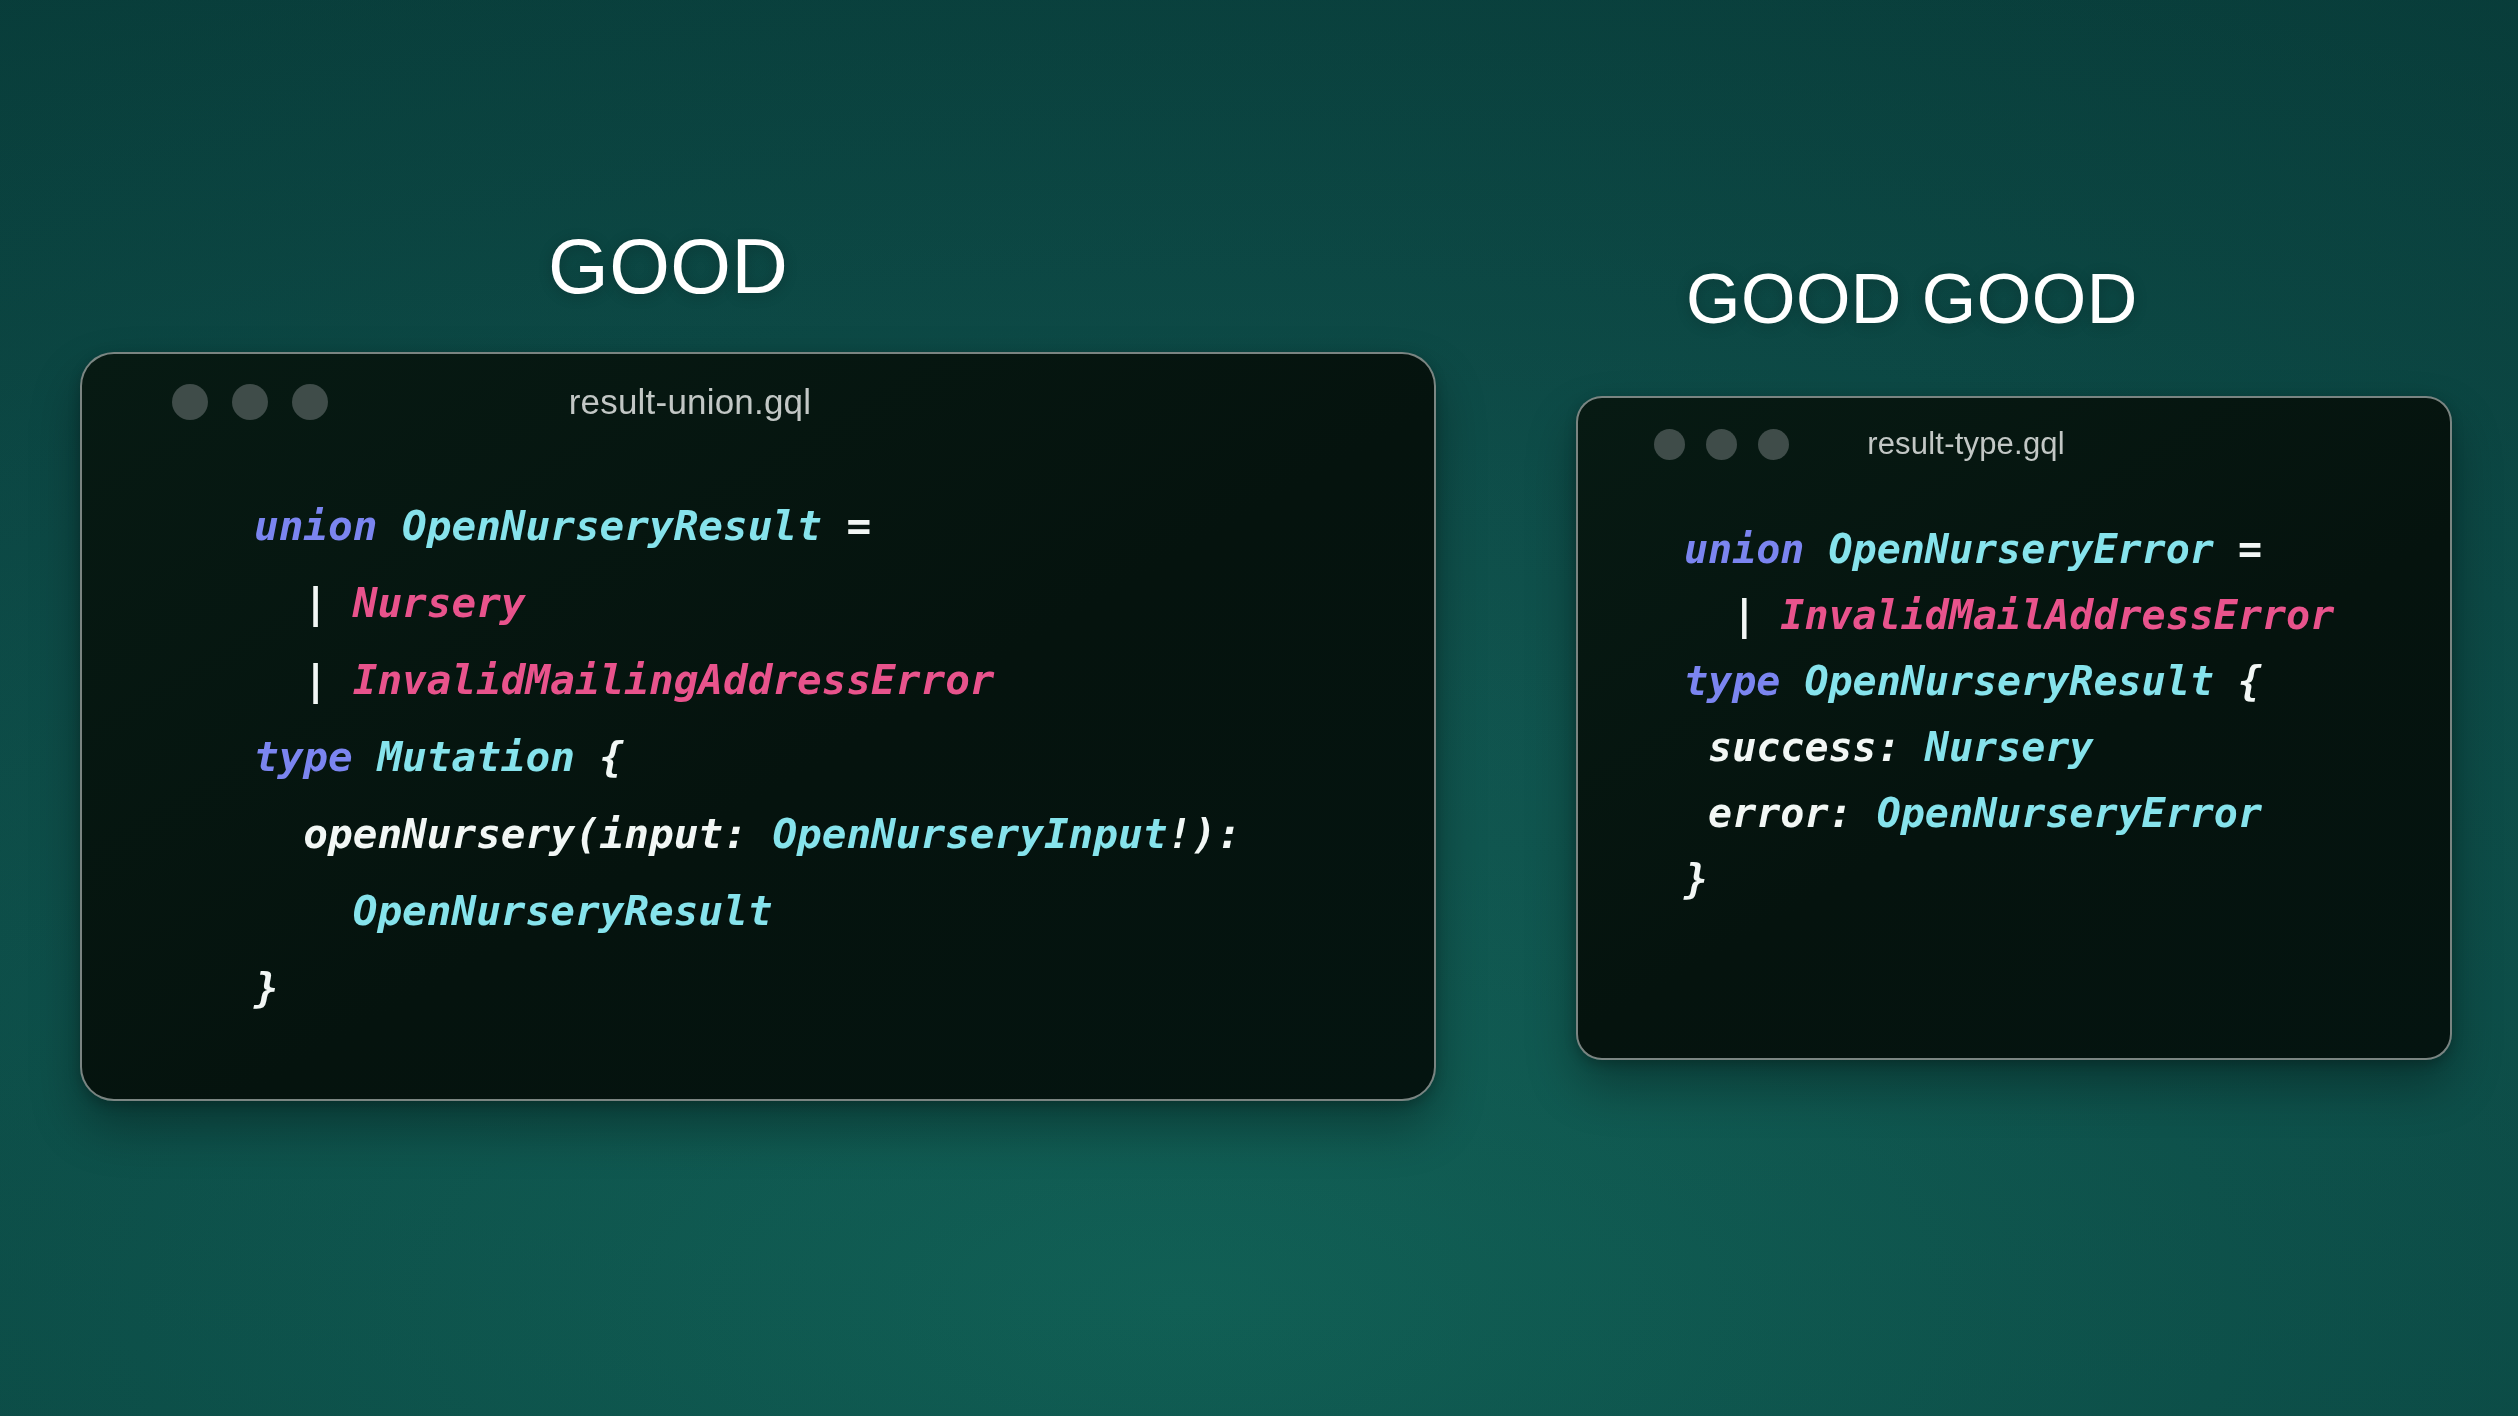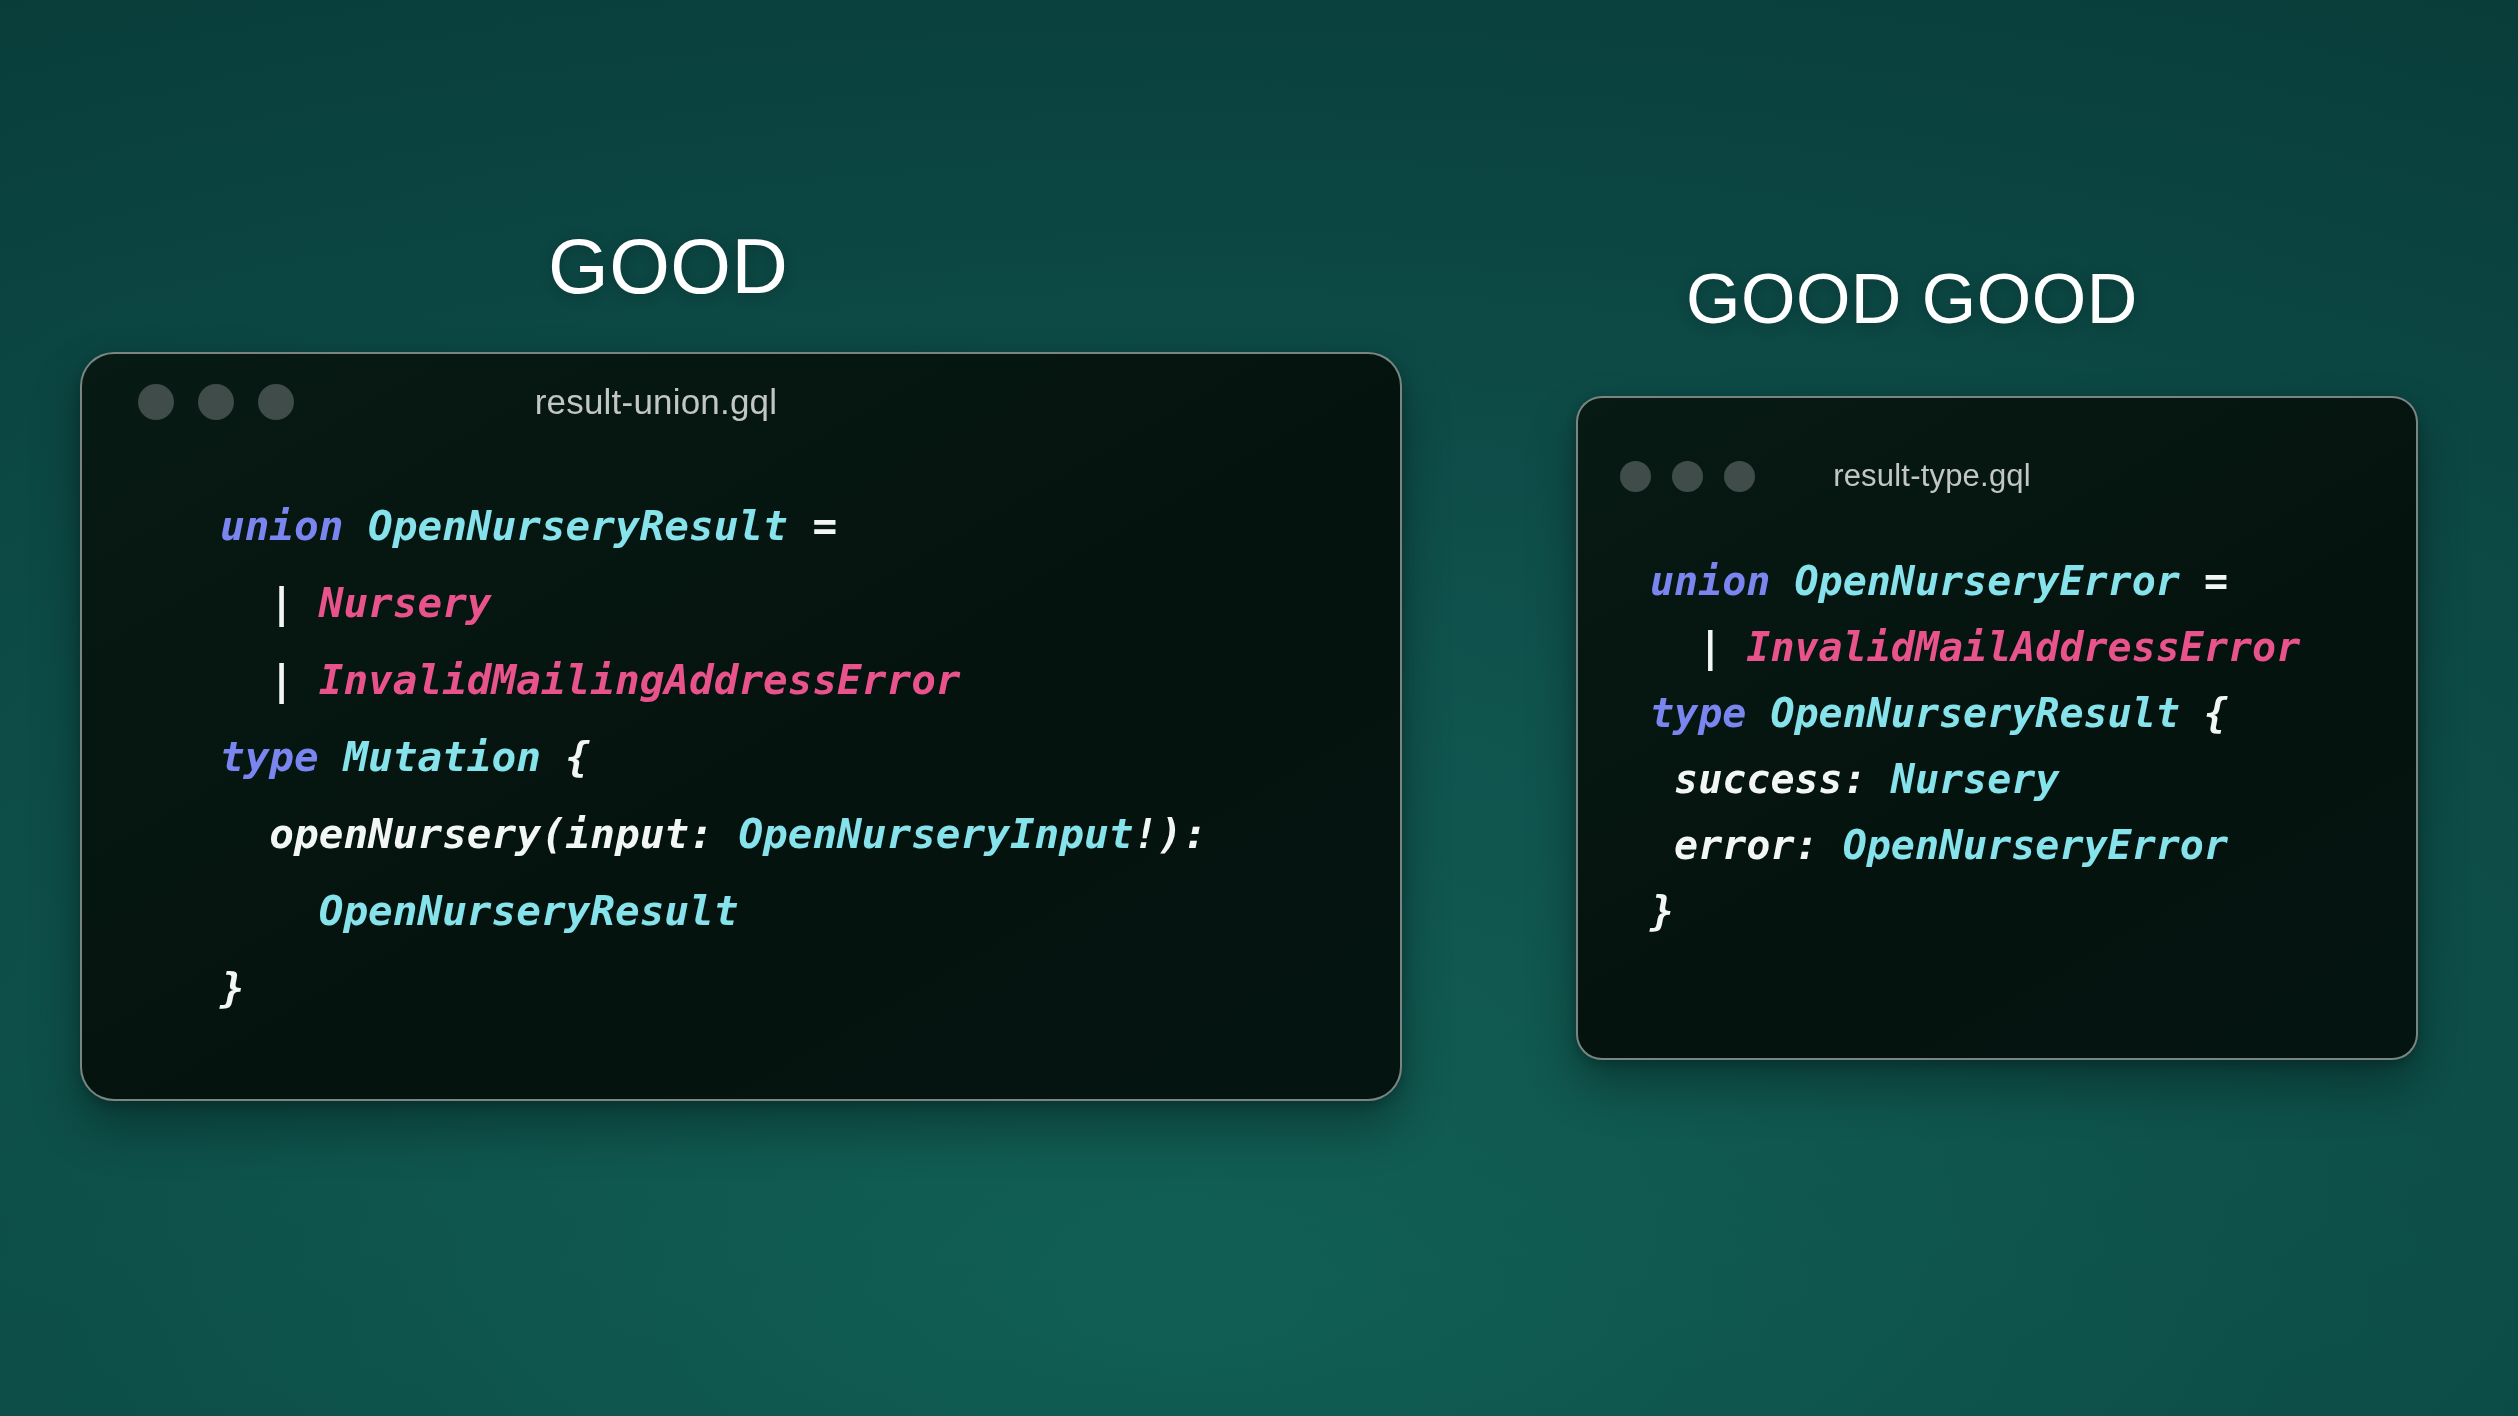--- a/index.html
+++ b/index.html
@@ -59,20 +59,21 @@
   .card {
     position: absolute;
     background: linear-gradient(150deg, #071a13 0%, #05130e 55%, #041410 100%);
     border: 2px solid rgba(196, 202, 200, 0.62);
     border-radius: 30px;
     box-shadow:
       0 26px 50px rgba(0, 0, 0, 0.32),
       0 4px 12px rgba(0, 0, 0, 0.22);
     overflow: hidden;
     z-index: 2;
+    padding-left: 34px;
   }
   #card-good {
     left: 80px;
     top: 352px;
     width: 1318px;
     height: 745px;
     border-radius: 34px;
   }
   #card-also-good {
     left: 1576px;
@@ -81,21 +82,21 @@
     height: 660px;
     border-radius: 26px;
   }
 
   .titlebar {
     position: relative;
     display: flex;
     align-items: center;
     height: 96px;
   }
-  #card-also-good .titlebar { height: 92px; margin-top: 32px; }
+  #card-also-good .titlebar { height: 92px; }
 
   .dots {
     display: flex;
     align-items: center;
     gap: 24px;
     margin-left: 56px;
   }
   #card-also-good .dots { margin-left: 42px; gap: 21px; }
 
   .dot {

